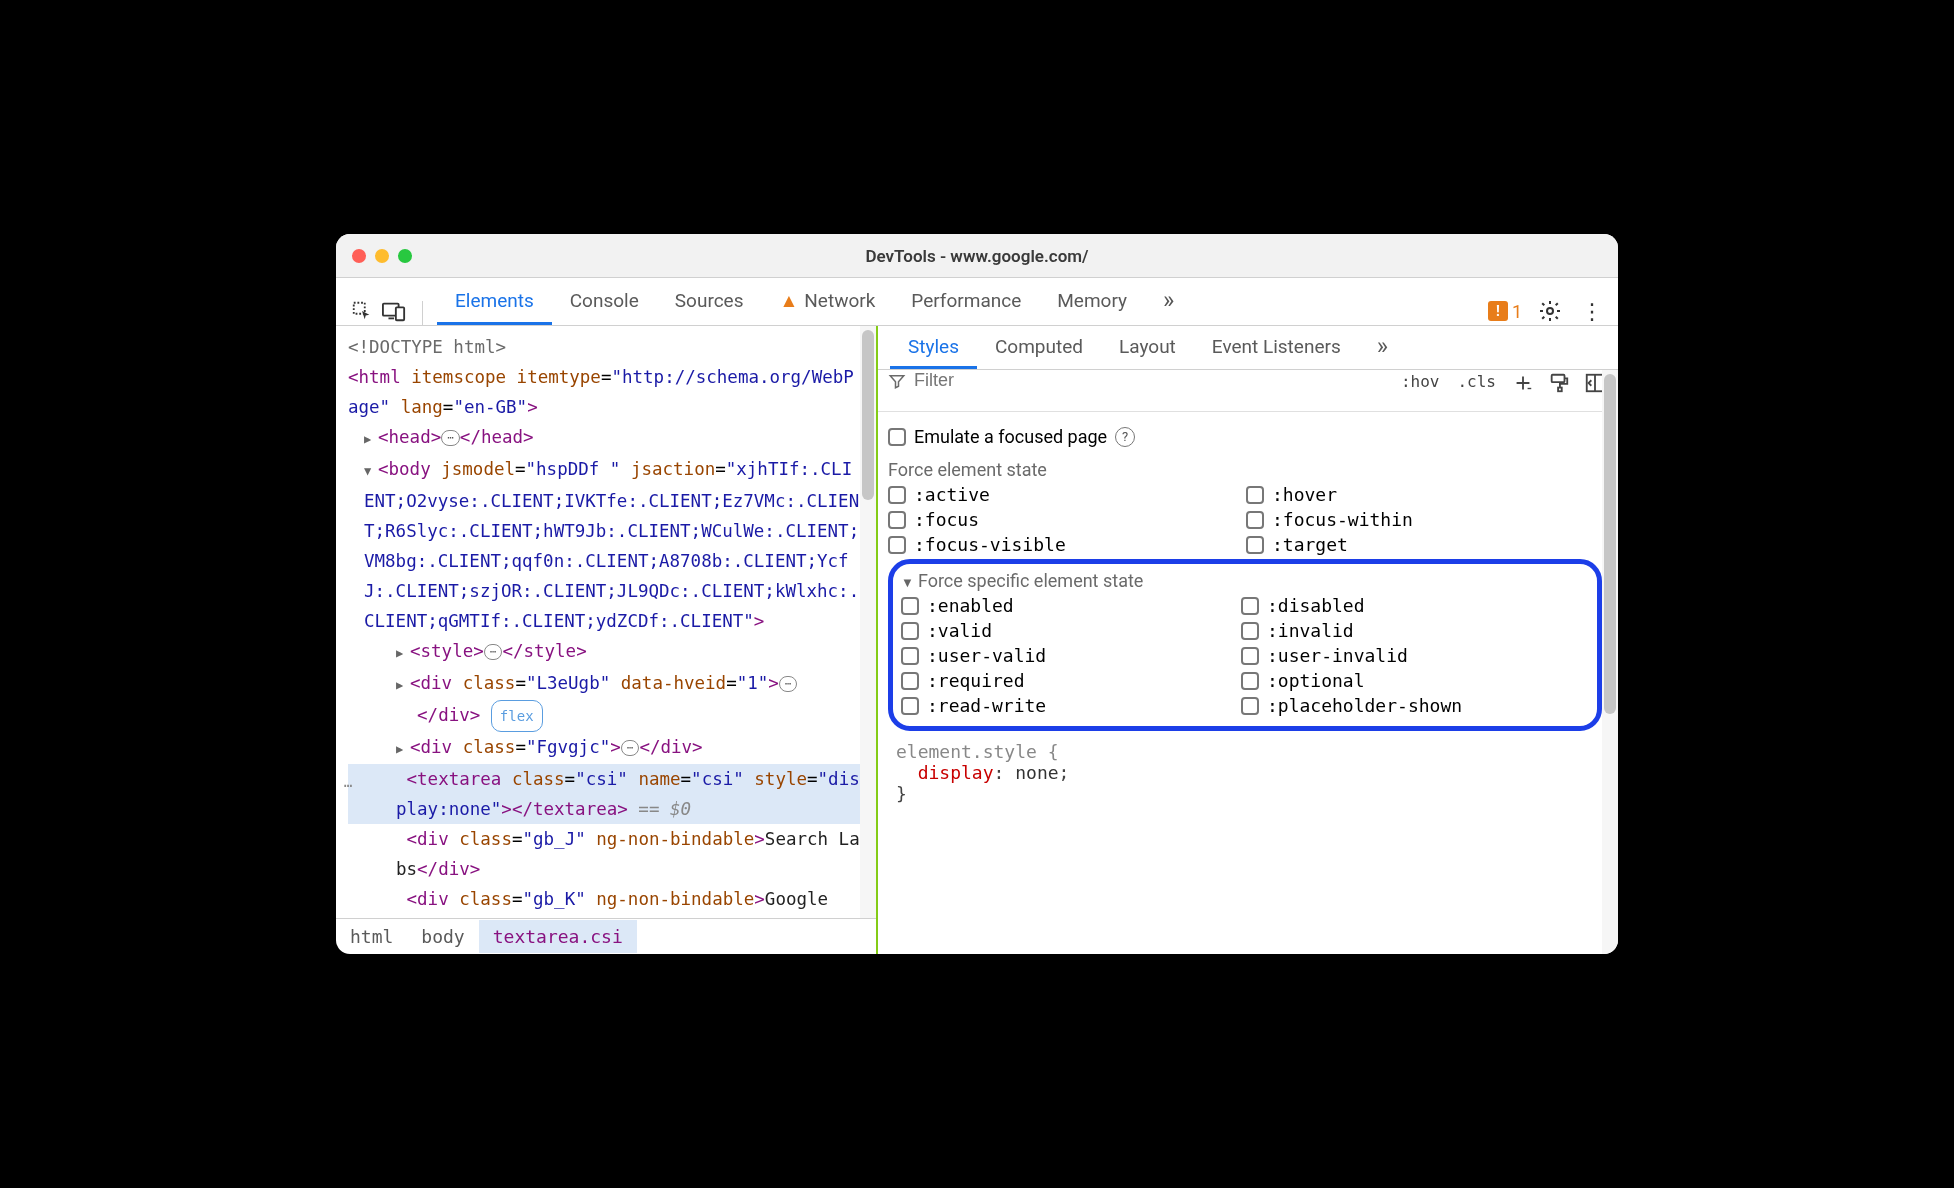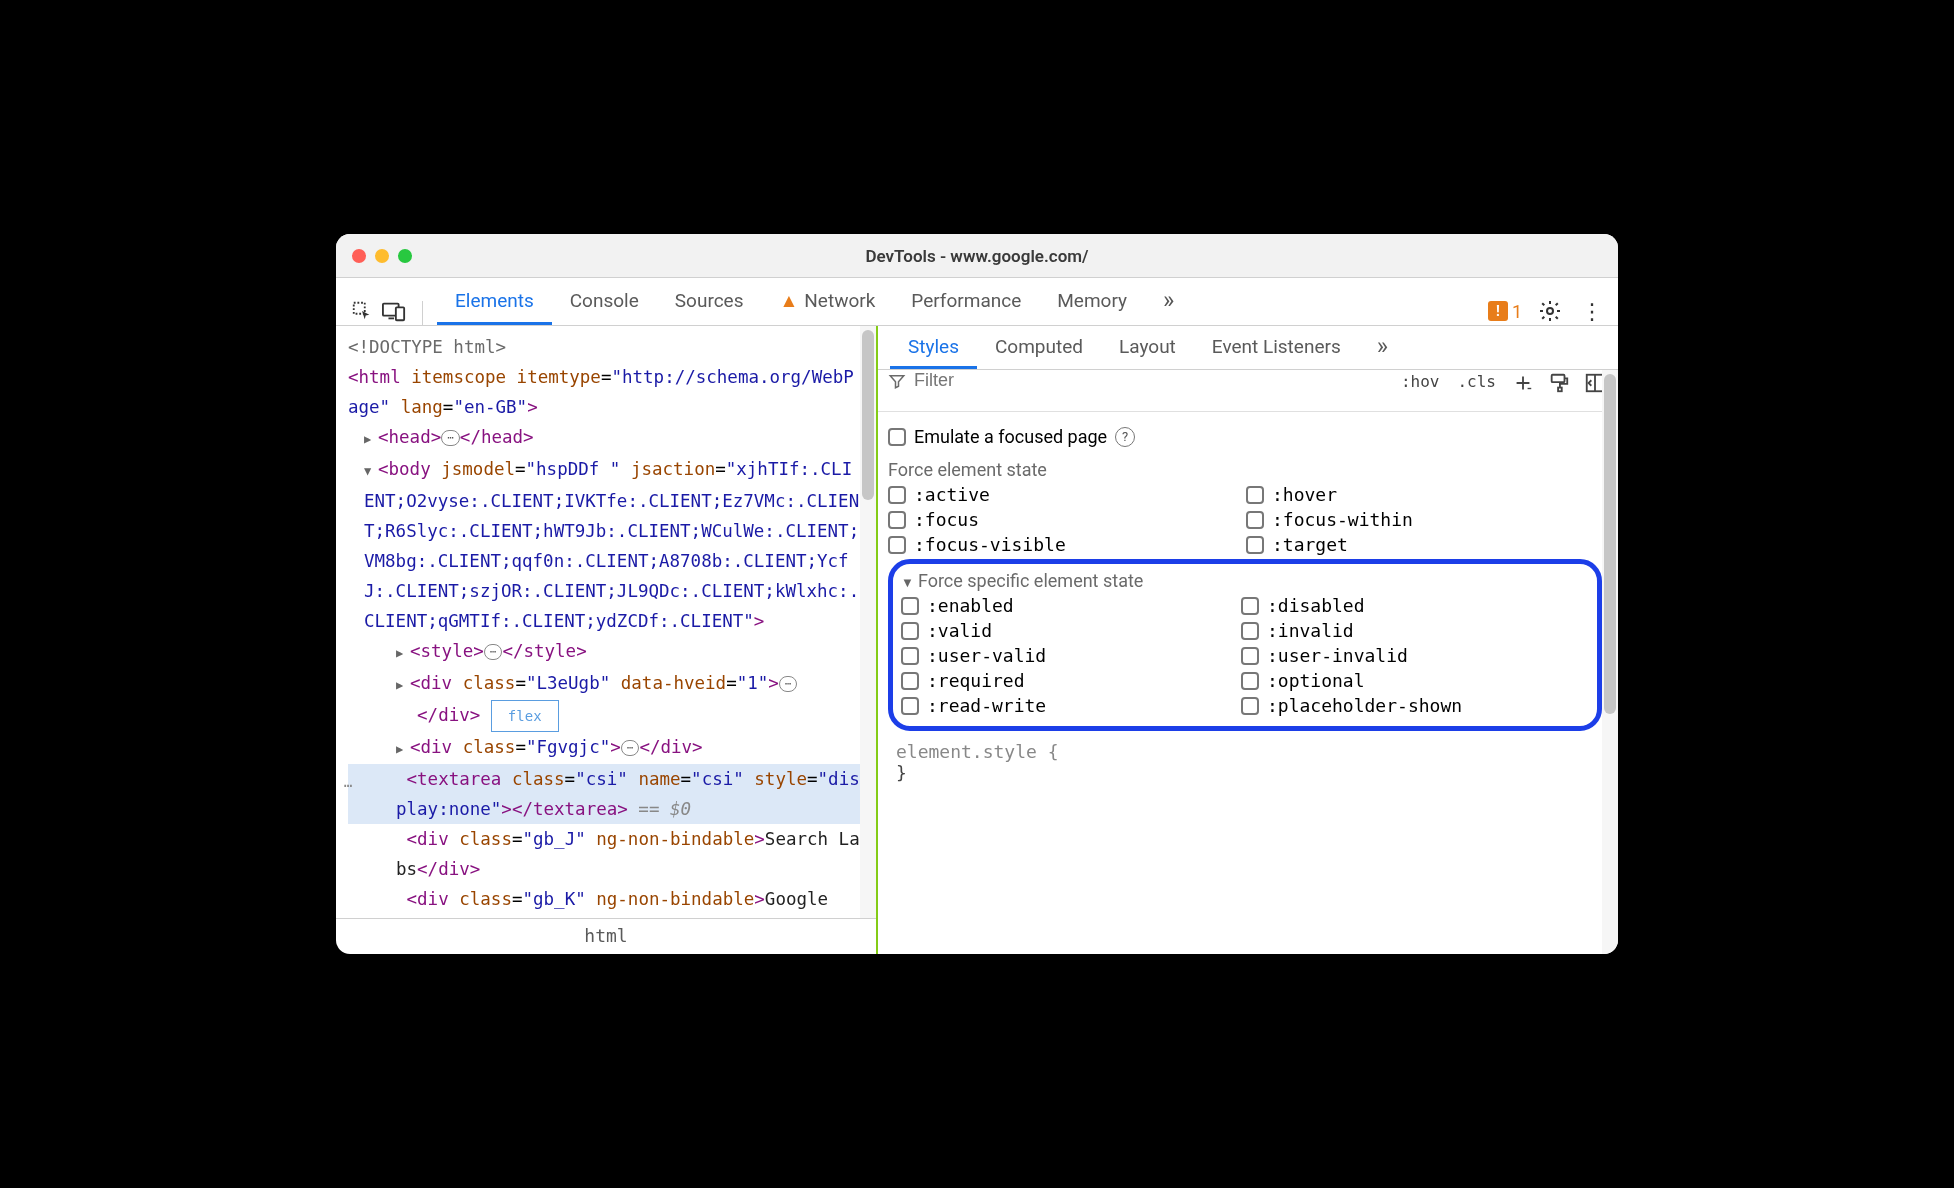--- a/index.html
+++ b/index.html
@@ -98,39 +98,38 @@
   padding: 0 5px;
   font-size: 11px;
   color: #555;
   vertical-align: middle;
   background: #fff;
   height: 16px;
 }
 .flex-badge {
   display: inline-block;
   border: 1px solid #5a9de0;
-  border-radius: 0;
-  padding: 0 16px;
+  border-radius: 10px;
+  padding: 0 8px;
   font-size: 14px;
   color: #5a9de0;
   vertical-align: middle;
 }
 .selected-row { background: #dce8f7; }
 .eq0 { color: #888; font-style: italic; }
 .plain { color: #222; }
 .left-gutter-dots { position: absolute; left: -4px; color: #888; font-size: 14px; letter-spacing: -1px; }
 .breadcrumb {
   height: 36px;
   border-top: 1px solid #d0d0d0;
   display: flex;
   align-items: center;
   font-family: Menlo, monospace;
   font-size: 18px;
   gap: 0;
-  flex-direction: column;
 }
 .crumb { padding: 6px 14px; color: #5a5a5a; cursor: pointer; }
 .crumb.active { background: #dce8f7; color: #881280; }
 .left-scrollbar { position: absolute; right: 0; top: 0; width: 16px; height: 100%; background: #f6f6f6; }
 .left-thumb { position: absolute; right: 2px; top: 4px; width: 12px; height: 170px; background: #c6c6c6; border-radius: 6px; }
 
 .right { flex: 1; display: flex; flex-direction: column; position: relative; }
 .right-tabs { height: 44px; border-bottom: 1px solid #d0d0d0; display: flex; align-items: center; padding: 0 12px; gap: 0; }
 .rtab { padding: 0 18px; font-size: 19px; color: #5a5a5a; height: 100%; display: flex; align-items: center; border-bottom: 3px solid transparent; cursor: pointer; }
 .rtab.active { color: #1a73e8; border-bottom-color: #1a73e8; }
@@ -353,20 +352,21 @@
               </div>
             <div class="state-item">
                 <div class="chkbox"></div>
                 <span>:placeholder-shown</span>
               </div>
           </div>
         </div>
 
         <div class="style-block">
           <div><span class="selector">element.style {</span></div>
+          <div>&nbsp;&nbsp;<span class="prop">display</span>: <span class="pval">none</span>;</div>
           <div>}</div>
         </div>
       </div>
       <div class="right-scrollbar">
           <div class="right-thumb"></div>
         </div>
     </div>
   </div>
 </div>
 

